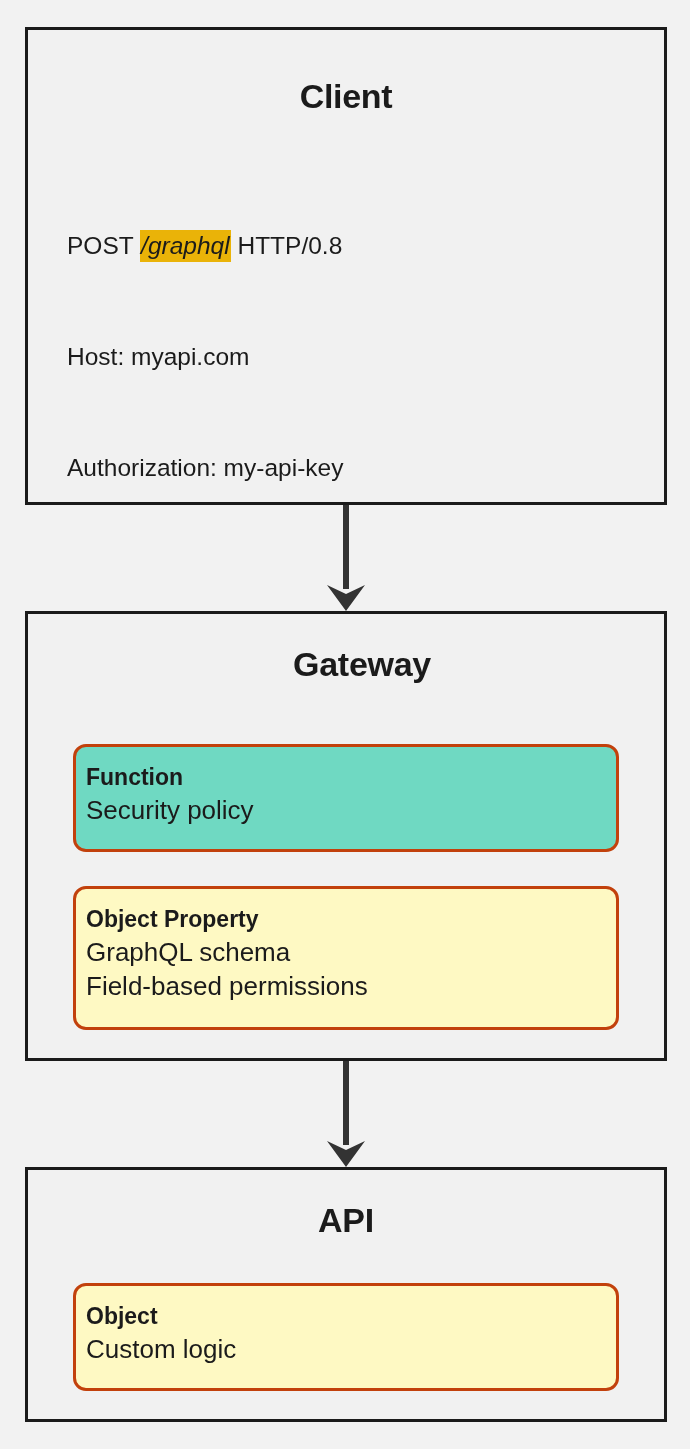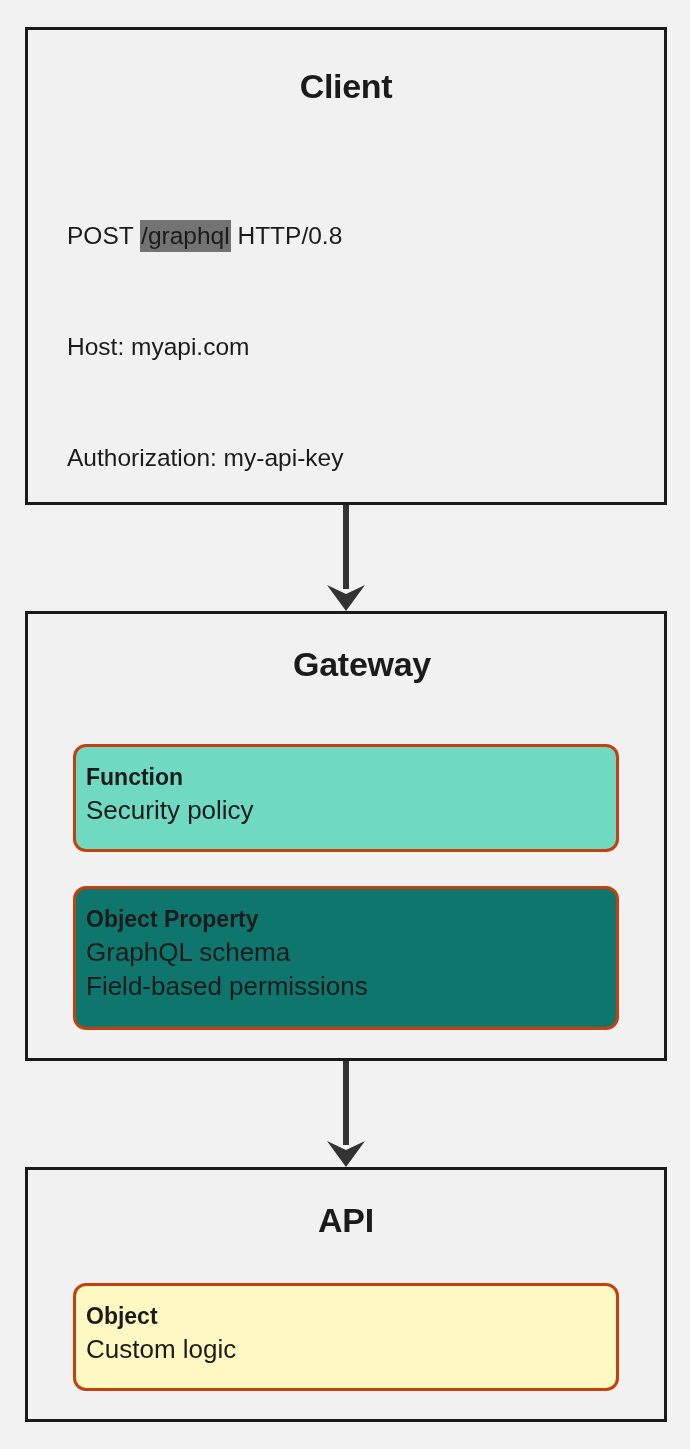--- a/index.html
+++ b/index.html
@@ -41,40 +41,40 @@
     color: #1b1b1b;
     line-height: 1;
   }
 
   
   #stage-client {
     top: 27px;
     height: 478px;
   }
   #stage-client .stage-title {
-    margin-top: 39px;
+    margin-top: 49px;
   }
 
   .req-block {
     margin: 40px 0 0 39px;
     font-size: 24.5px;
     line-height: 37px;
     color: #1b1b1b;
     white-space: pre;
   }
   .req-block .gap {
     display: block;
     height: 22px;
   }
 
   .hl {
     padding: 2px 1px 3px 1px;
     border-radius: 0;
   }
-  .hl-green  { background: #737373; }
+  .hl-green  { background: #eab308; font-style: italic; }
   .hl-pink   { background: #f8c8cc; }
   .hl-blue   { background: #8fc4f7; }
 
   
   .arrow {
     position: absolute;
     left: 327px;
     width: 38px;
   }
   .arrow .shaft {
@@ -137,21 +137,21 @@
     color: #1b1b1b;
   }
   .card-line {
     font-size: 26px;
     font-weight: normal;
     line-height: 34px;
     color: #1b1b1b;
   }
 
   .card-green { background: #6fd9c2; }
-  .card-pink  { background: #0f766e; }
+  .card-pink  { background: #fef9c3; }
   .card-blue  { background: #fef9c3; }
 
   #card-function       { top: 130px; height: 108px; }
   #card-object-property{ top: 272px; height: 144px; }
   #card-object         { top: 113px; height: 108px; }
 </style>
 </head>
 <body>
 
 <div class="canvas">

